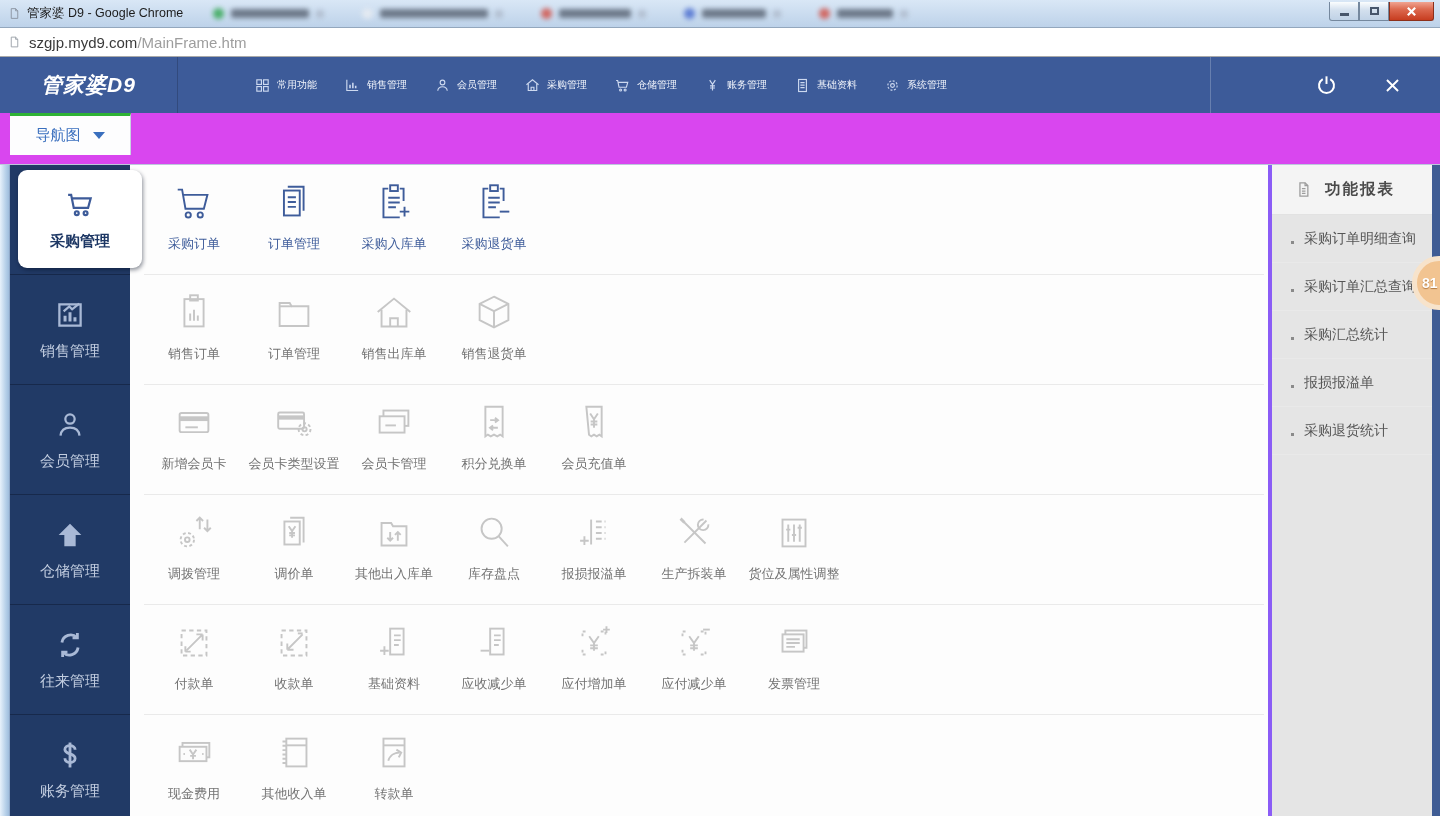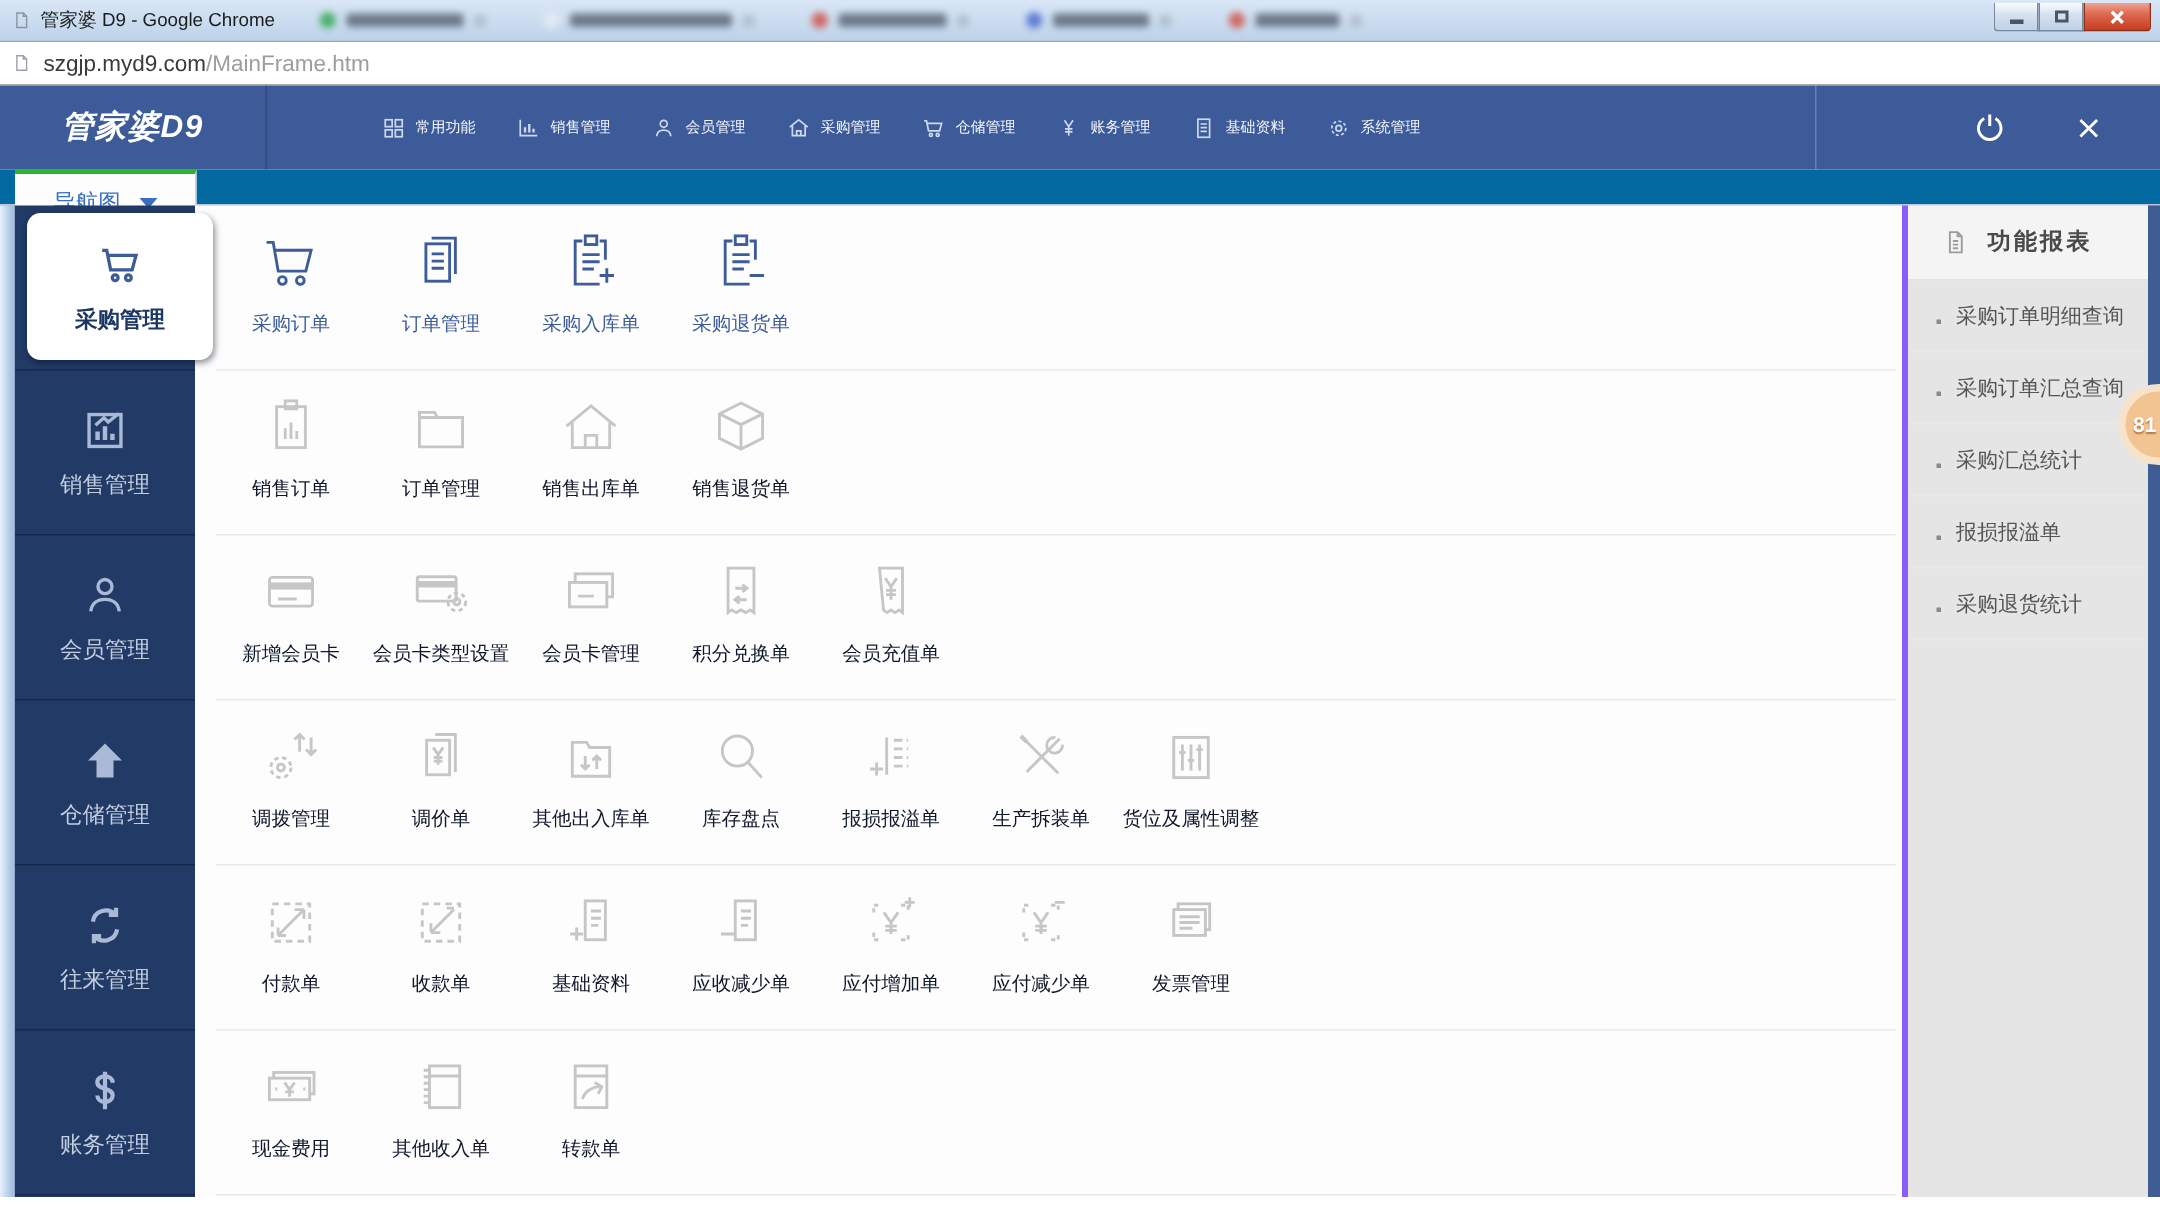--- a/index.html
+++ b/index.html
@@ -39,21 +39,21 @@
   .appnav { display:flex; align-items:center; gap:27px; margin-left:76px; }
   .nav-item { display:flex; align-items:center; gap:6px; font-size:10px; color:#f2f5fc; cursor:pointer; white-space:nowrap; }
   .nav-item .ic { width:17px; height:17px; color:#cdd9f0; }
   .header-right { position:absolute; right:0; top:0; height:100%; display:flex; align-items:center;
                   border-left:1px solid rgba(255,255,255,.22); padding:0 38px 0 0; gap:44px; width:230px; justify-content:flex-end; }
   .hbtn { color:#fff; cursor:pointer; }
   .hbtn.power { width:25px; height:25px; }
   .hbtn.closex { width:19px; height:19px; }
 
   
-  .tabstrip { height:24px; background:#0369a1; border-bottom:1px solid #bcc7db; display:flex; }
+  .tabstrip { height:52px; background:#d946ef; border-bottom:1px solid #bcc7db; display:flex; }
   .navtab { margin-left:10px; width:121px; height:42px; background:#fdfdfe; border-top:3px solid #2eb235;
             border-right:1px solid #c9d2e2; display:flex; align-items:center; justify-content:center; gap:12px;
             font-size:15px; color:#3a6fbe; cursor:pointer; }
   .navtab .tri { width:0; height:0; border-left:6px solid transparent; border-right:6px solid transparent; border-top:7px solid #3a6fbe; }
 
   
   .bodyrow { display:flex; height:661px; }
   .edge-left { width:10px; background:linear-gradient(90deg,#e7f1fb,#b9d2ea 60%,#9fbddd); border-right:1px solid #8fa8c8; }
   .edge-right { width:8px; background:#3f5c94; }
 
@@ -65,21 +65,21 @@
   .side-card { margin:5px 0 6px 8px; width:124px; border-radius:9px; background:#fff; box-shadow:1px 2px 4px rgba(0,10,30,.45);
                display:flex; flex-direction:column; align-items:center; justify-content:center; gap:11px; height:98px; }
   .side-card .ic { width:33px; height:33px; color:#3d5b99; }
   .side-card .lbl { color:#1d3764; font-weight:700; font-size:15px; }
 
   .content { flex:1; background:#fdfdfd; overflow:hidden; }
   .tile-row { height:110px; display:flex; padding-left:14px; position:relative; }
   .tile-row::after { content:""; position:absolute; left:14px; right:4px; bottom:0; border-bottom:1px solid #eaeaea; }
   .tile { width:100px; display:flex; flex-direction:column; align-items:center; padding-top:15px; cursor:pointer; }
   .tile .ic { width:46px; height:46px; color:#c6c6c6; }
-  .tile .lbl { margin-top:9px; font-size:13px; color:#0f172a; white-space:nowrap; }
+  .tile .lbl { margin-top:9px; font-size:13px; color:#737373; white-space:nowrap; }
   .tile-row.active .tile .ic { color:#3e5c9a; }
   .tile-row.active .tile .lbl { color:#3e5c9a; font-weight:400; }
 
   .rpanel { width:164px; background:#e5e5e5; border-left:4px solid #8b5cf6; }
   .rpanel-head { height:50px; background:#f4f4f4; border-bottom:1px solid #e2e2e2; display:flex; align-items:center;
                  padding-left:22px; gap:12px; }
   .rpanel-head .ic { width:19px; height:19px; color:#9c9c9c; }
   .rpanel-head .ttl { font-size:15.5px; font-weight:700; color:#4a4a4a; letter-spacing:2px; }
   .r-item { height:48px; display:flex; align-items:center; padding-left:32px; font-size:14px; color:#555;
             border-bottom:1px solid #e9e9e9; cursor:pointer; position:relative; }

